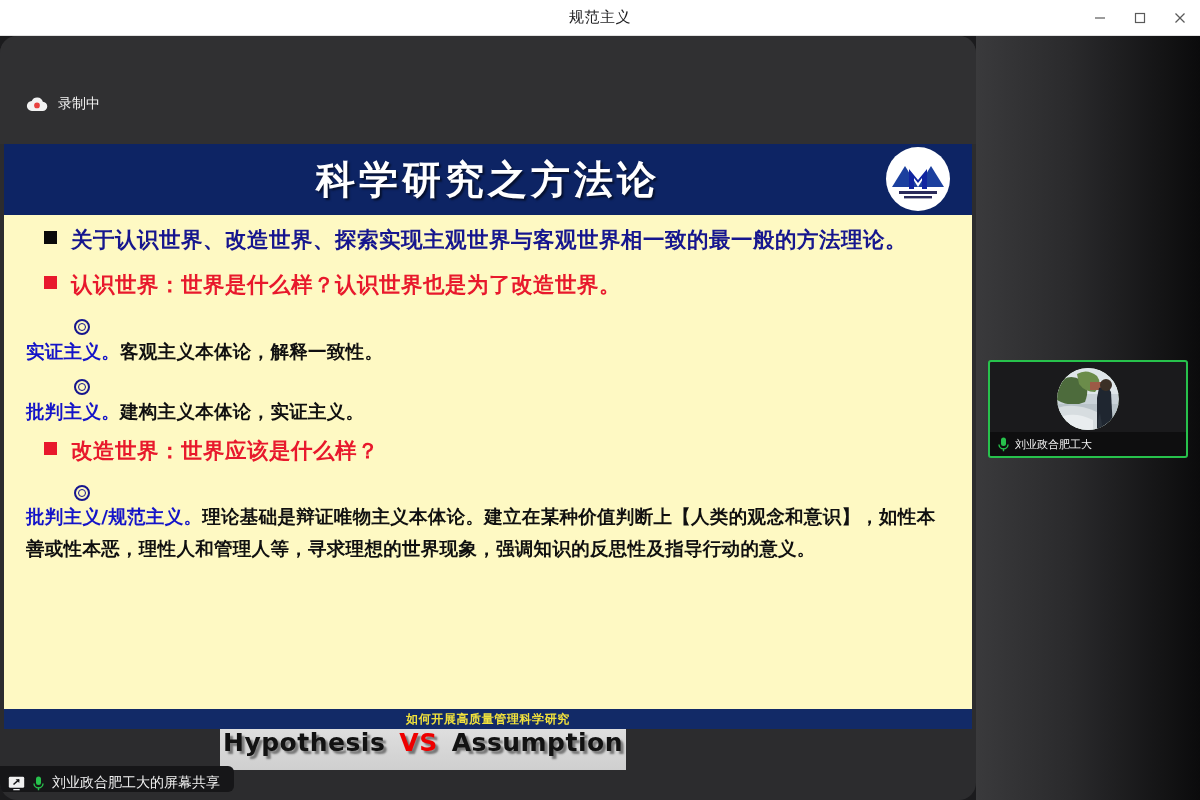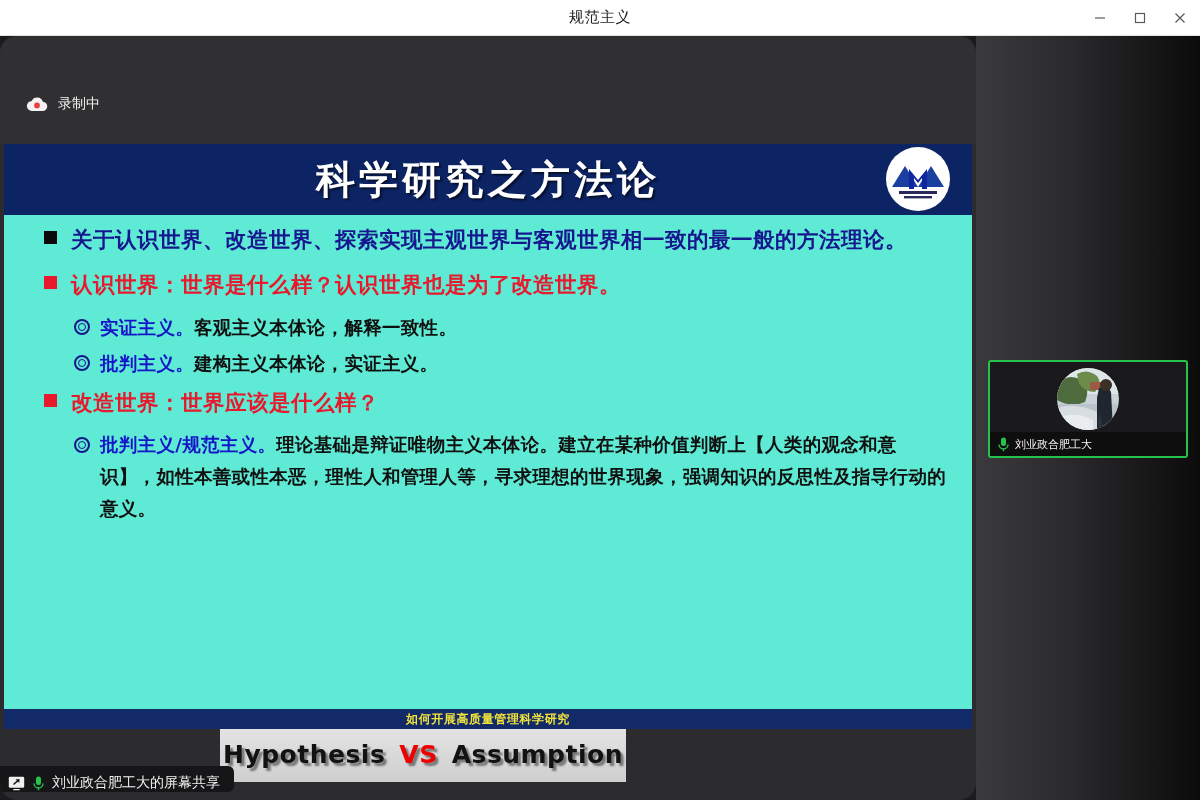--- a/index.html
+++ b/index.html
@@ -50,21 +50,21 @@
     display: flex; align-items: center; gap: 10px;
     margin-left: 26px; margin-top: 28px;
   }
   .cloud-icon { width: 22px; height: 16px; position: relative; display:block; }
   .rec-label { color: #f2f2f2; font-size: 14px; }
 
   
   .slide {
     position: absolute; left: 4px; top: 108px;
     width: 968px; height: 585px;
-    background: #5eead4;
+    background: #fef9c3;
   }
   .slide-header {
     position: relative;
     height: 71px;
     background: #0d2464;
     display: flex; align-items: center; justify-content: center;
   }
   .slide-title {
     font-family: "DejaVu Sans", sans-serif;
     font-size: 39px; font-weight: bold; color: #ffffff;
@@ -101,20 +101,21 @@
     font-family: "DejaVu Sans", sans-serif;
     font-size: 21.5px; font-weight: bold; line-height: 37px;
     letter-spacing: .5px;
   }
   .b1-text.blue { color: #16168e; }
   .b1-text.red  { color: #e8192c; }
 
   .b2 {
     display: flex; align-items: flex-start;
     margin: 0 0 3px 0;
+    flex-direction: column;
   }
   .ring {
     flex: 0 0 16px; width: 16px; height: 16px;
     margin: 8px 10px 0 48px;
     border-radius: 50%;
     border: 2px solid #16168e;
     position: relative;
   }
   .ring::after {
     content: ""; position: absolute;
@@ -126,21 +127,21 @@
     font-size: 18.5px; font-weight: bold; line-height: 33px;
     color: #101010; letter-spacing: .3px;
   }
   .b2-text .lead { color: #1414c8; }
 
   .b2.long .b2-text { line-height: 32px; }
 
   
   .vsbox {
     position: absolute;
-    left: 216px; top: 512px;
+    left: 216px; top: 500px;
     width: 406px; height: 55px;
     background: linear-gradient(180deg,#e4e4e4 0%, #d8d8d8 55%, #cfcfcf 100%);
     display: flex; align-items: center; justify-content: center;
     gap: 14px;
   }
   .vsbox span {
     font-family: "DejaVu Sans", sans-serif;
     font-size: 25px; font-weight: bold;
     color: #121212;
     text-shadow: 3px 3px 2px rgba(0,0,0,.45);

